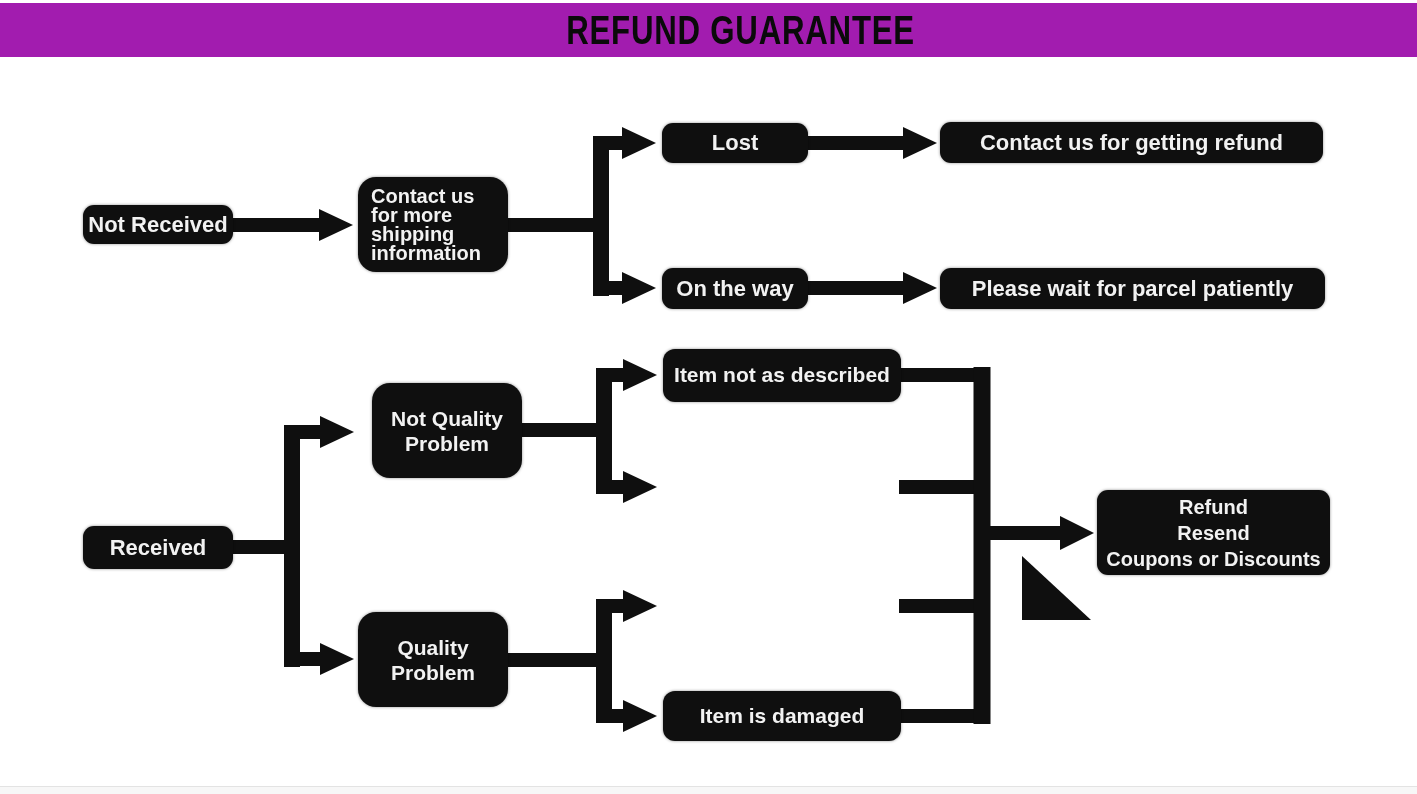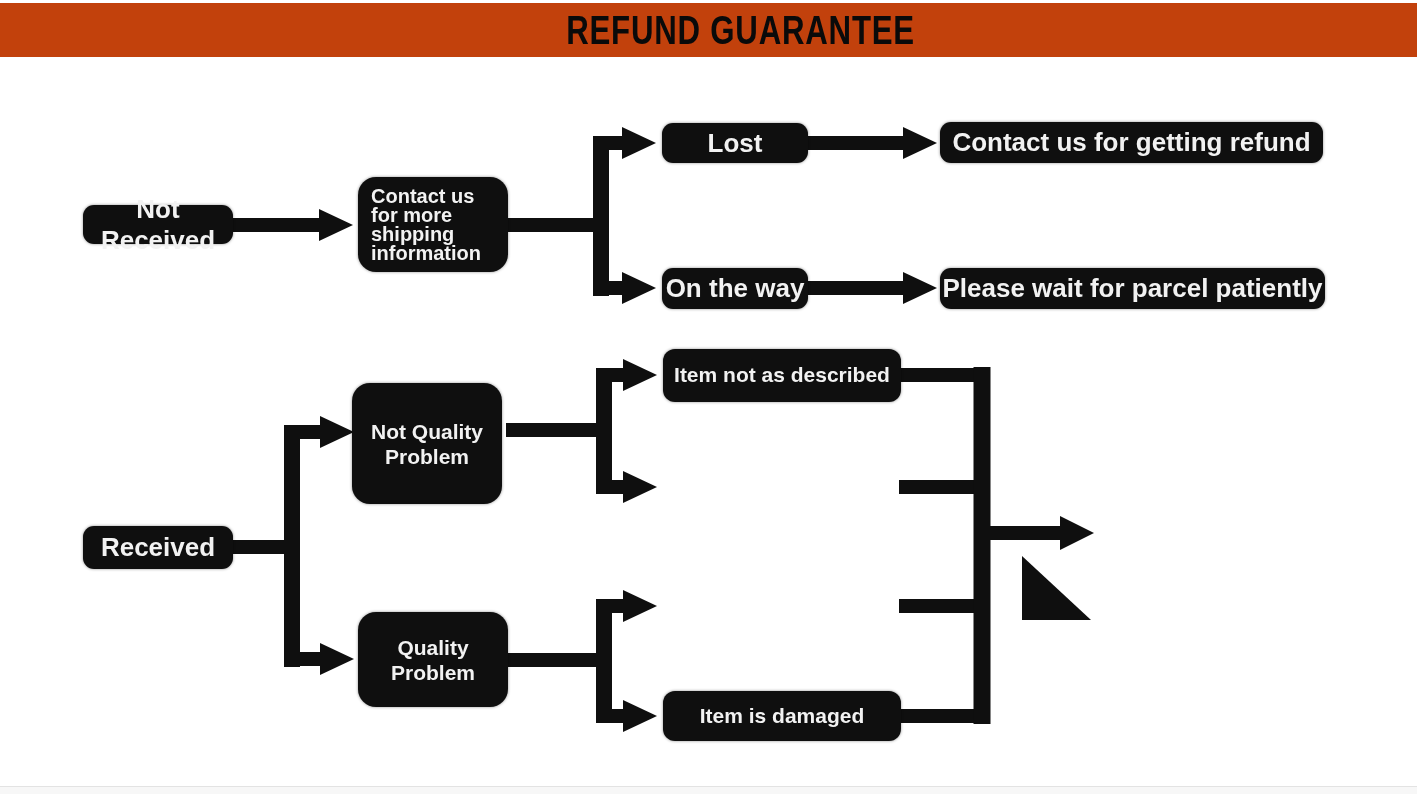--- a/index.html
+++ b/index.html
@@ -1,39 +1,39 @@
 <!DOCTYPE html>
 <html><head>
 <meta charset="utf-8">
 <style>
   html,body{margin:0;padding:0;background:#ffffff;}
   .page{
     position:relative;width:1417px;height:794px;overflow:hidden;background:#ffffff;
     font-family:"Liberation Sans","DejaVu Sans",sans-serif;
   }
   .banner{
-    position:absolute;left:0;top:3px;width:1417px;height:54px;background:#c2410c;
+    position:absolute;left:0;top:3px;width:1417px;height:54px;background:#a21caf;
     display:flex;align-items:center;justify-content:center;
   }
   .title{
     display:inline-block;font-size:40px;font-weight:700;color:#0a0a0a;
     letter-spacing:1px;transform:translateX(32px) scale(0.78,1.02);transform-origin:center;
     white-space:nowrap;
   }
   .edges{position:absolute;left:0;top:0;}
   .node{
     position:absolute;background:#0f0f0f;color:#f2f2f2;font-weight:700;
     display:flex;align-items:center;justify-content:center;text-align:center;
     white-space:pre-line;box-sizing:border-box;box-shadow:0 0 3px rgba(0,0,0,0.45);
     line-height:1.18;
   }
   .r11{border-radius:11px;}
   .r12{border-radius:12px;}
   .r18{border-radius:18px;}
-  .fs22{font-size:26px;}
+  .fs22{font-size:22px;}
   .fs21{font-size:21px;}
   .node.left-text{justify-content:flex-start;text-align:left;padding-left:13px;
     font-size:20px;line-height:19px;}
   .two-line{font-size:21px;line-height:25px;}
   .three-line{font-size:20px;line-height:26px;}
   .footer-strip{
     position:absolute;left:0;bottom:0;width:1417px;height:7px;background:#f7f7f7;
     border-top:1px solid #e3e3e3;
   }
 </style>
@@ -101,28 +101,31 @@
   <div class="node r11 fs22" style="left:662px;top:123px;width:146px;height:40px;">Lost</div>
 
   <div class="node r11 fs22" style="left:940px;top:122px;width:383px;height:41px;">Contact us for getting refund</div>
 
   <div class="node r11 fs22" style="left:662px;top:268px;width:146px;height:41px;">On the way</div>
 
   <div class="node r11 fs22" style="left:940px;top:268px;width:385px;height:41px;">Please wait for parcel patiently</div>
 
   <div class="node r11 fs22" style="left:83px;top:526px;width:150px;height:43px;">Received</div>
 
-  <div class="node r18 two-line" style="left:352px;top:383px;width:150px;height:121px;">Not Quality
+  <div class="node r18 two-line" style="left:372px;top:383px;width:150px;height:95px;">Not Quality
 Problem</div>
 
   <div class="node r18 two-line" style="left:358px;top:612px;width:150px;height:95px;">Quality
 Problem</div>
 
   <div class="node r12 fs21" style="left:663px;top:349px;width:238px;height:53px;">Item not as described</div>
 
 
 
   <div class="node r12 fs21" style="left:663px;top:691px;width:238px;height:50px;">Item is damaged</div>
 
+  <div class="node r11 three-line" style="left:1097px;top:490px;width:233px;height:85px;">Refund
+Resend
+Coupons or Discounts</div>
 
 
   <div class="footer-strip"></div>
 </div>
 
 </body></html>

